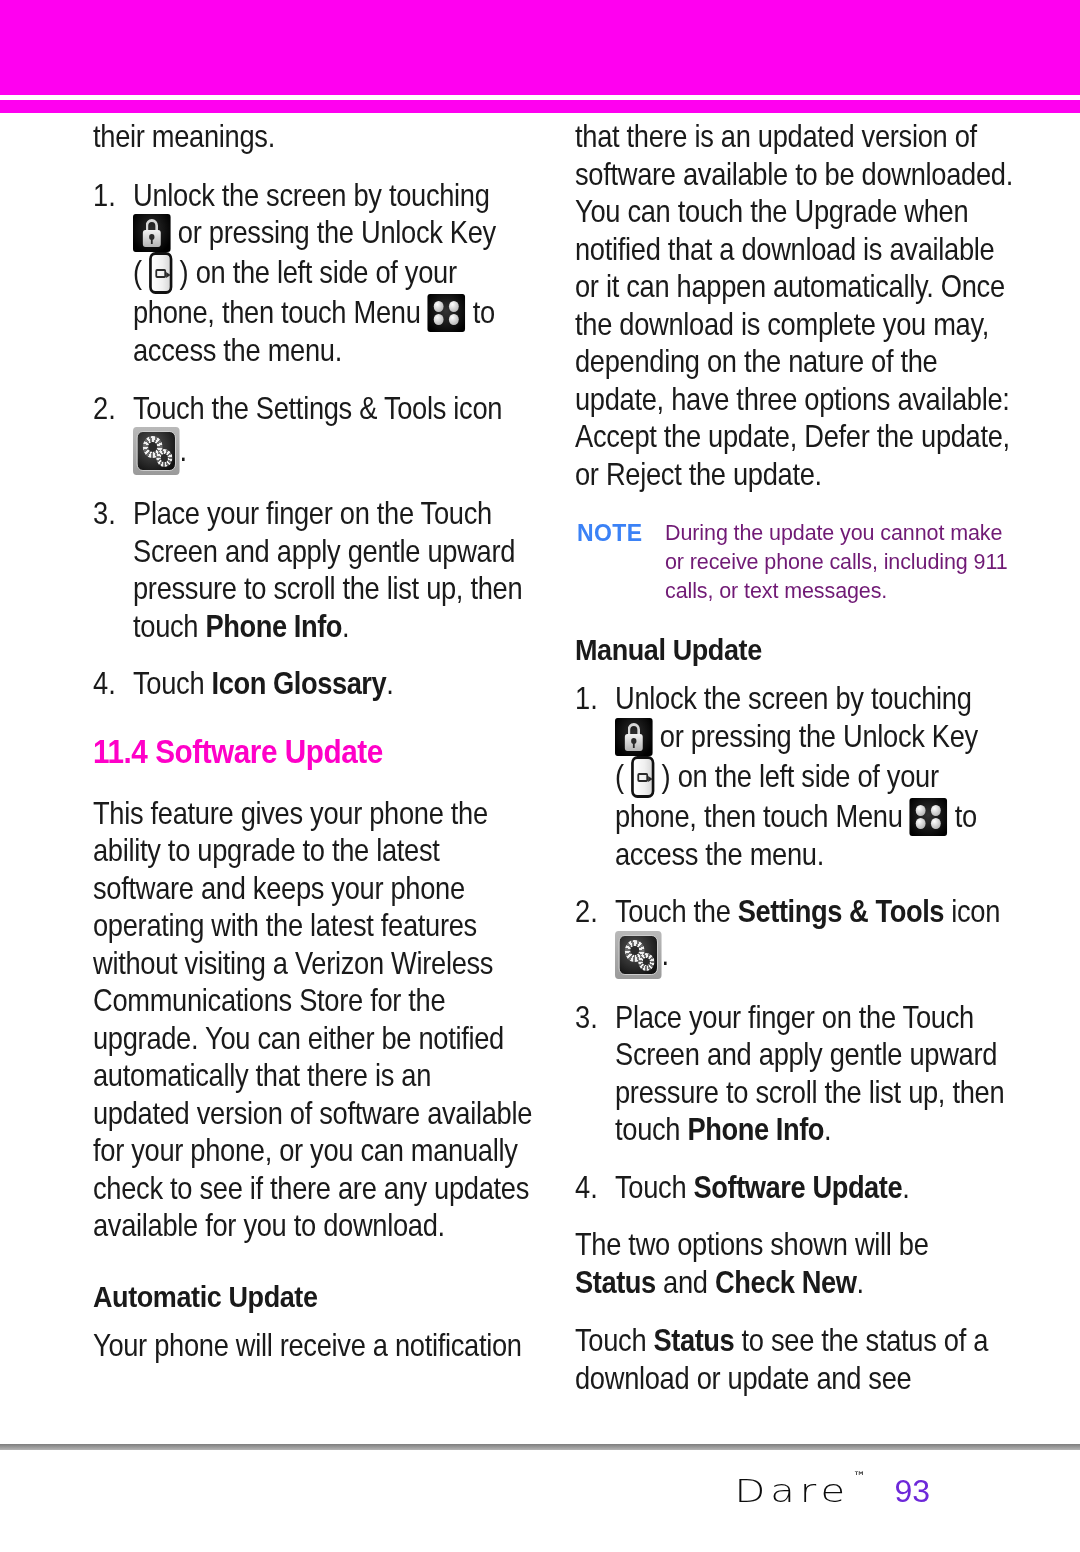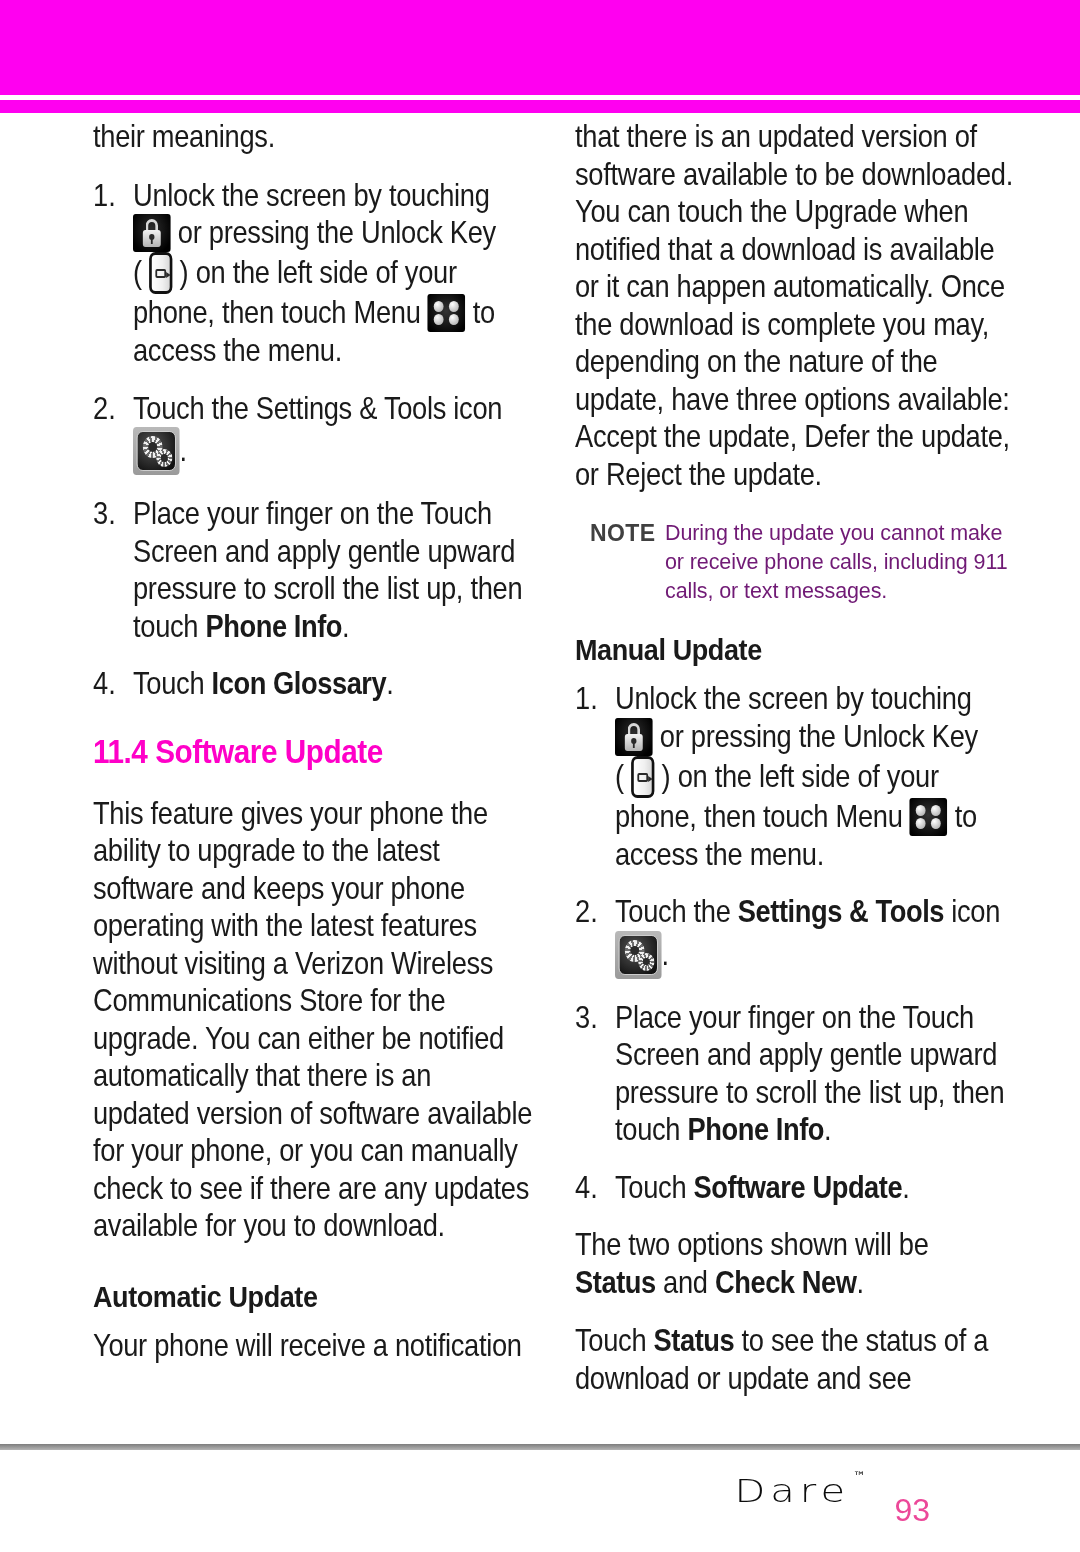--- a/index.html
+++ b/index.html
@@ -115,22 +115,22 @@
   .sub-h.first { margin-top: 0; }
 
   
   .note {
     position: relative;
     margin: 26px 0 26px 0;
     padding-left: 90px;
   }
   .note-label {
     position: absolute;
-    left: 15px; top: 0;
-    color: #404040;
+    left: 2px; top: 0;
+    color: #3b82f6;
     font-family: "Liberation Sans", sans-serif;
     font-weight: bold;
     font-size: 23px;
     line-height: 29px;
     letter-spacing: 0.4px;
     text-align: right;
   }
   .note-body {
     font-family: "Liberation Sans", "DejaVu Sans", sans-serif;
     font-size: 21.5px;
@@ -287,22 +287,21 @@
     font-family: "DejaVu Sans", sans-serif;
     font-size: 13px;
     color: #0d0d0d;
   }
   #page-num {
     position: absolute;
     right: 38px; top: 6px;
     font-family: "Liberation Sans", sans-serif;
     font-size: 32px;
     line-height: 38px;
-    color: #ec4899;
-    margin-top: 19px;
+    color: #6d28d9;
   }
 </style>
 </head>
 <body>
 
 <div id="top-band"></div>
 <div id="top-rule"></div>
 
 <div id="content">
 

